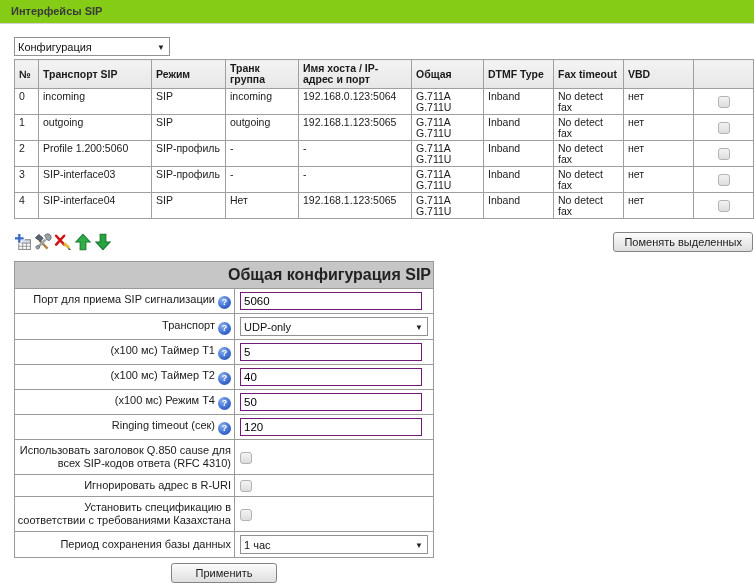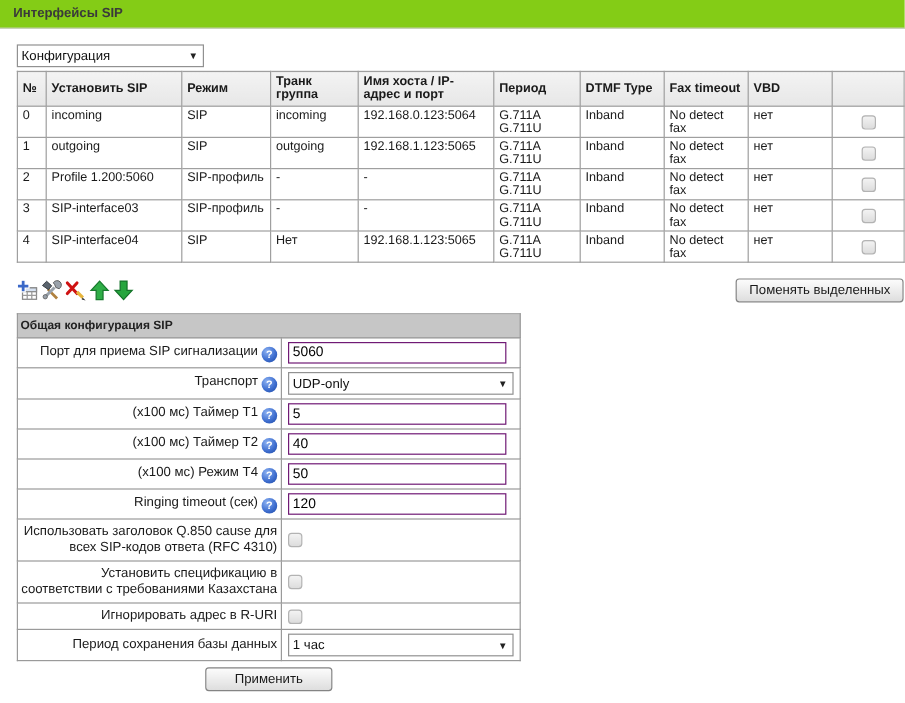--- a/index.html
+++ b/index.html
@@ -39,22 +39,22 @@
   .toolbar { display:flex; align-items:center; gap:2px; width:739px; margin:13px 0 9px; }
   .icon-btn { width:18px; height:18px; border:none; background:transparent; padding:0; cursor:pointer; }
   .icon-btn svg { display:block; }
   .swap-btn { margin-left:auto; }
 
   .btn { border:1px solid #848484; border-radius:3px; background:linear-gradient(#fcfcfc,#dedede);
          padding:3px 10px; font-family:inherit; font-size:11px; color:#1a1a1a; cursor:pointer; }
 
   
   .form-table { width:420px; }
-  .form-table th.ftitle { background:#c6c6c6; border:1px solid #9a9a9a; font-size:10px;
-         font-weight:bold; text-align:left; padding:4px 2px; color:#222; }
+  .form-table th.ftitle { background:#c6c6c6; border:1px solid #9a9a9a; font-size:16px;
+         font-weight:bold; text-align:right; padding:4px 2px; color:#222; }
   .form-table td { border:1px solid #9a9a9a; }
   .flabel { width:222px; text-align:right; padding:4px 3px 4px 2px; line-height:13px; }
   .fval { padding:3px 5px; vertical-align:middle; }
   .fval input[type="text"] { width:182px; height:18px; border:1px solid #701a75;
          font-family:Liberation Sans, sans-serif; font-size:11.5px; padding:1px 3px; }
   .form-select-wrap { width:188px; }
 
   .help { display:inline-block; width:13px; height:13px; border-radius:50%;
           background:radial-gradient(circle at 35% 30%, #8db2f2 0%, #3f6fd0 55%, #1c47a2 100%);
           color:#fff; font-size:9px; font-weight:bold; text-align:center; line-height:13px;
@@ -90,25 +90,25 @@
       <col style="width:113px">
         <col style="width:72px">
         <col style="width:70px">
         <col style="width:70px">
       <col style="width:70px">
         <col style="width:60px">
     </colgroup>
     <thead>
       <tr>
         <th>№</th>
-        <th>Установить SIP</th>
+        <th>Транспорт SIP</th>
         <th>Режим</th>
         <th>Транк группа</th>
         <th>Имя хоста / IP-адрес и порт</th>
-        <th>Период</th>
+        <th>Общая</th>
         <th>DTMF Type</th>
         <th>Fax timeout</th>
         <th>VBD</th>
         <th></th>
       </tr>
     </thead>
     <tbody>
       <tr>
         <td>0</td>
         <td>incoming</td>
@@ -286,30 +286,30 @@
       <td class="flabel">
         <span>Использовать заголовок Q.850 cause для всех SIP-кодов ответа (RFC 4310)</span>
       </td>
       <td class="fval">
         <input type="checkbox" style="">
       </td>
     </tr>
 
     <tr>
       <td class="flabel">
+        <span>Игнорировать адрес в R-URI</span>
+      </td>
+      <td class="fval">
+        <input type="checkbox" style="">
+      </td>
+    </tr>
+
+    <tr>
+      <td class="flabel">
         <span>Установить спецификацию в соответствии с требованиями Казахстана</span>
-      </td>
-      <td class="fval">
-        <input type="checkbox" style="">
-      </td>
-    </tr>
-
-    <tr>
-      <td class="flabel">
-        <span>Игнорировать адрес в R-URI</span>
       </td>
       <td class="fval">
         <input type="checkbox" style="">
       </td>
     </tr>
 
 
     <tr>
       <td class="flabel">
         <span>Период сохранения базы данных</span>

